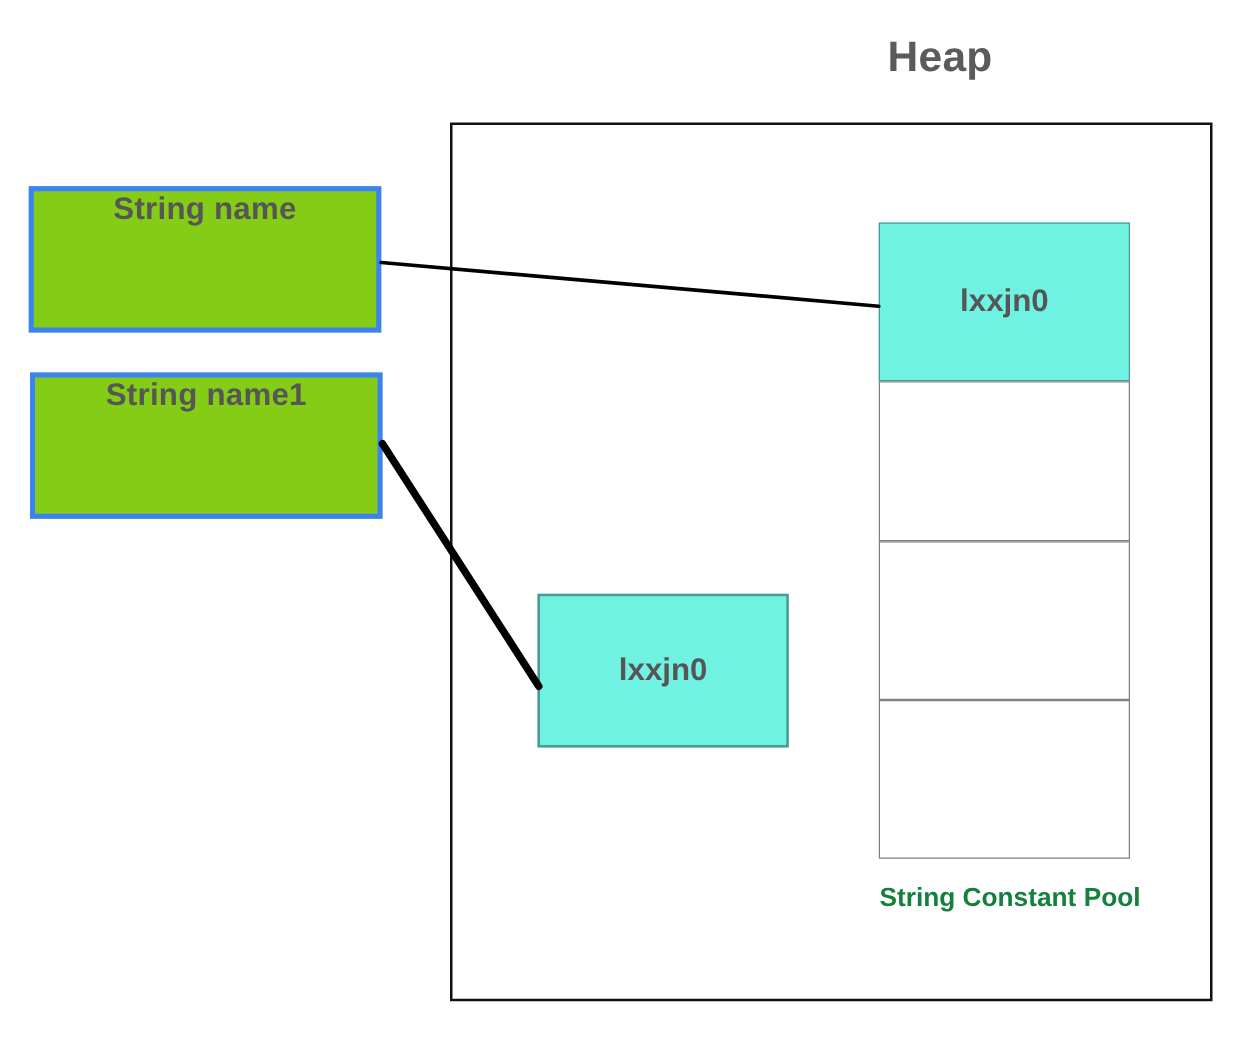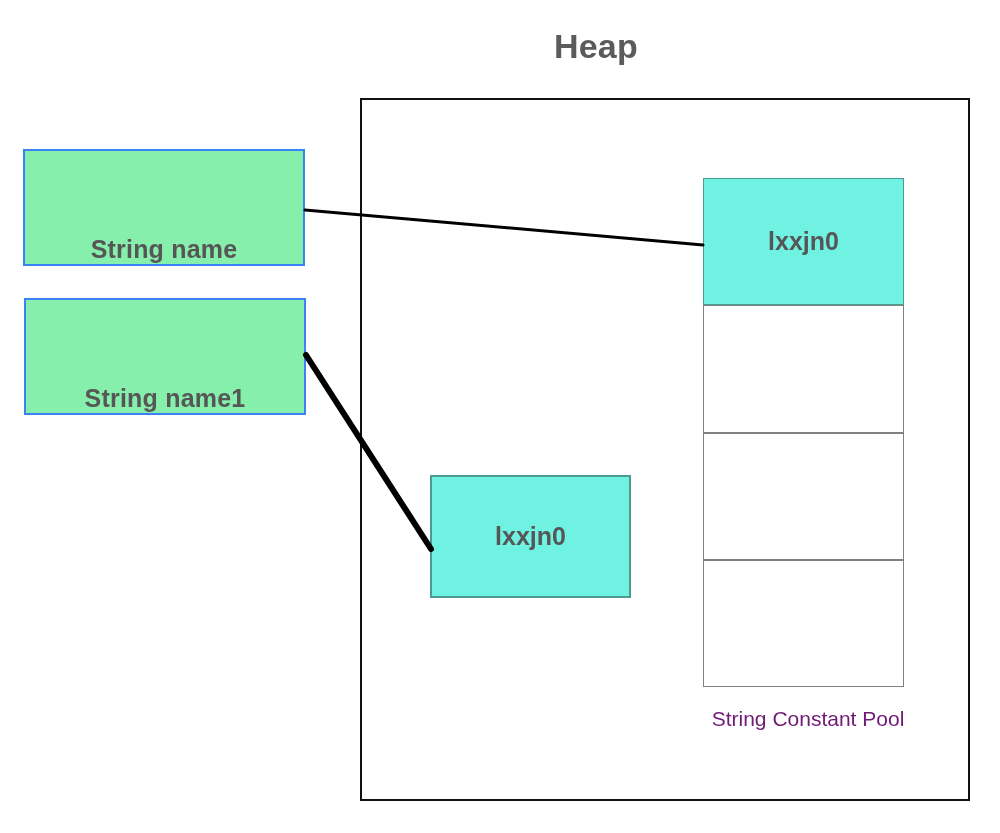--- a/index.html
+++ b/index.html
@@ -15,24 +15,24 @@
     position: relative;
     width: 1000px;
     height: 833px;
     background: #ffffff;
     overflow: hidden;
   }
 
   
   .heap-title {
     position: absolute;
-    left: 554px;
+    left: 594px;
     top: 24px;
     width: 200px;
-    text-align: left;
+    text-align: right;
     font-size: 34px;
     font-weight: bold;
     color: #5b5b5b;
     letter-spacing: 0.2px;
     line-height: 44px;
     white-space: nowrap;
   }
 
   
   .heap-rect {
@@ -42,25 +42,25 @@
     width: 610px;
     height: 703px;
     border: 2px solid #111111;
     background: transparent;
     box-sizing: border-box;
   }
 
   
   .var-box {
     position: absolute;
-    background: #86efac;
-    border: 2px solid #3b82f6;
+    background: #84cc16;
+    border: 4px solid #3b82f6;
     box-sizing: border-box;
     display: flex;
-    align-items: flex-end;
+    align-items: flex-start;
     justify-content: center;
   }
   .var-box .box-label {
     font-size: 25px;
     font-weight: bold;
     color: #565656;
     letter-spacing: 0.2px;
     white-space: nowrap;
   }
   .var-box-1 { left: 23px;  top: 149px; width: 282px; height: 117px; }
@@ -121,22 +121,22 @@
   .pool-cell-2 { top: 255px; height: 127px; }
   .pool-cell-3 { top: 382px; height: 127px; }
 
   .pool-caption {
     position: absolute;
     left: 643px;
     top: 707px;
     width: 330px;
     text-align: center;
     font-size: 21px;
-    font-weight: normal;
-    color: #701a75;
+    font-weight: bold;
+    color: #15803d;
     white-space: nowrap;
   }
 
   
   .connectors {
     position: absolute;
     left: 0;
     top: 0;
     width: 1000px;
     height: 833px;

